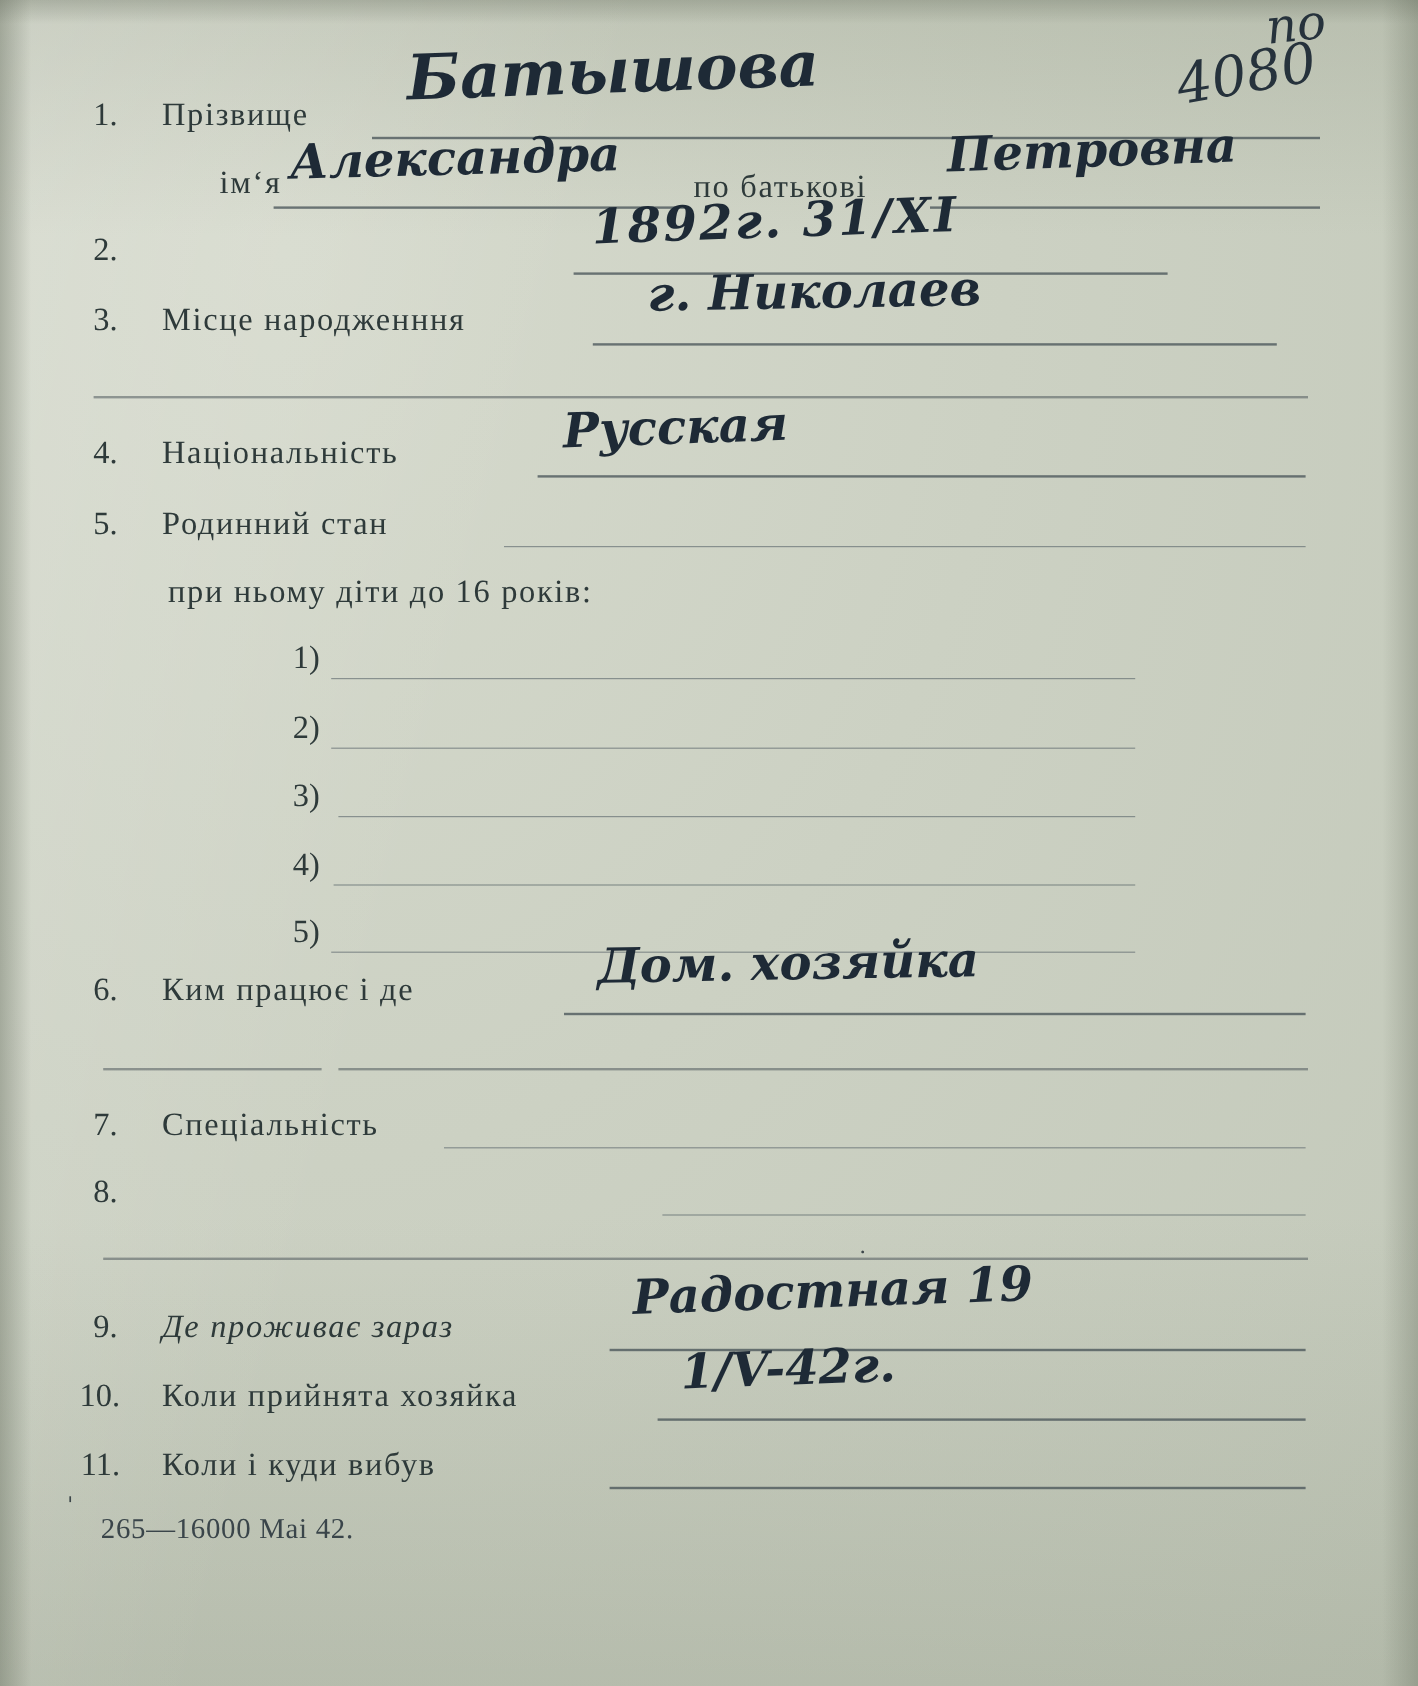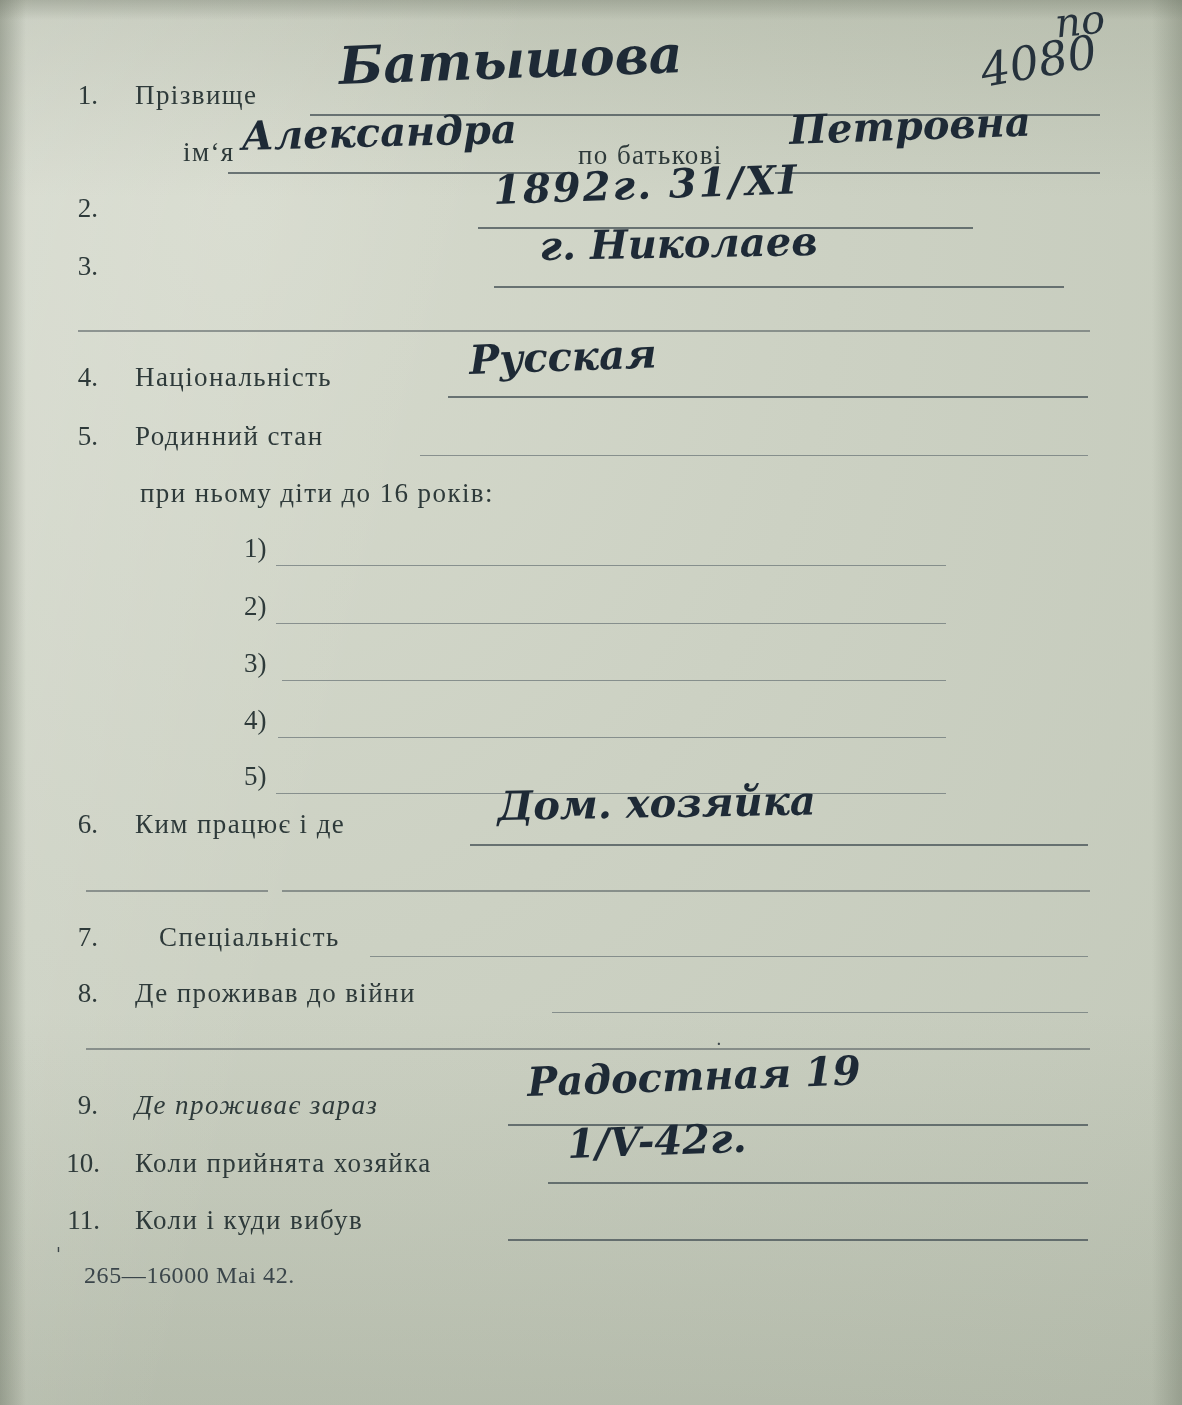--- a/index.html
+++ b/index.html
@@ -152,20 +152,21 @@
 
   <div class="printed" style="left:578px; top:140px;">по батькові</div>
   <div class="rule" style="left:775px; top:172px; width:325px;"></div>
   <div class="hand hand-md" style="left:790px; top:106px; transform:rotate(-2deg);">Петровна</div>
 
   <div class="num" style="left:58px; top:193px; width:40px;">2.</div>
   <div class="rule" style="left:478px; top:227px; width:495px;"></div>
   <div class="hand hand-md" style="left:494px; top:166px; transform:rotate(-2deg); letter-spacing:2px;">1892г. 31/XI</div>
 
   <div class="num" style="left:58px; top:251px; width:40px;">3.</div>
+  <div class="printed" style="left:135px; top:251px;">Місце народженння</div>
   <div class="rule" style="left:494px; top:286px; width:570px;"></div>
   <div class="hand hand-md" style="left:540px; top:222px; transform:rotate(-1deg);">г. Николаев</div>
 
   <div class="sep" style="left:78px; top:330px; width:1012px;"></div>
 
   <div class="num" style="left:58px; top:362px; width:40px;">4.</div>
   <div class="printed" style="left:135px; top:362px;">Національність</div>
   <div class="rule" style="left:448px; top:396px; width:640px;"></div>
   <div class="hand hand-md" style="left:470px; top:336px; transform:rotate(-2deg);">Русская</div>
 
@@ -193,26 +194,25 @@
 
   <div class="num" style="left:58px; top:809px; width:40px;">6.</div>
   <div class="printed" style="left:135px; top:809px;">Ким працює і де</div>
   <div class="rule" style="left:470px; top:844px; width:618px;"></div>
   <div class="hand hand-md" style="left:498px; top:782px; transform:rotate(-1deg);">Дом. хозяйка</div>
 
   <div class="sep" style="left:86px; top:890px; width:182px;"></div>
   <div class="sep" style="left:282px; top:890px; width:808px;"></div>
 
   <div class="num" style="left:58px; top:922px; width:40px;">7.</div>
-  <div class="printed" style="left:135px; top:922px;margin-left:24px;">Спеціальність</div>
+  <div class="printed" style="left:135px; top:922px;">Спеціальність</div>
   <div class="rule thin" style="left:370px; top:956px; width:718px;"></div>
   <div class="hand hand-md" style="left:392px; top:900px;"></div>
 
   <div class="num" style="left:58px; top:978px; width:40px;">8.</div>
-  <div class="printed" style="left:135px; top:978px;">Де проживав до війни</div>
   <div class="rule thin" style="left:552px; top:1012px; width:536px;"></div>
   <div class="hand hand-md" style="left:574px; top:956px;"></div>
 
   <div class="sep" style="left:86px; top:1048px; width:1004px;"></div>
   <div class="tiny-mark" style="left:716px; top:1028px;">.</div>
 
   <div class="num" style="left:58px; top:1090px; width:40px;">9.</div>
   <div class="printed" style="left:135px; top:1090px;font-style:italic;">Де проживає зараз</div>
   <div class="rule" style="left:508px; top:1124px; width:580px;"></div>
   <div class="hand hand-md" style="left:528px; top:1058px; transform:rotate(-2deg);">Радостная 19</div>

